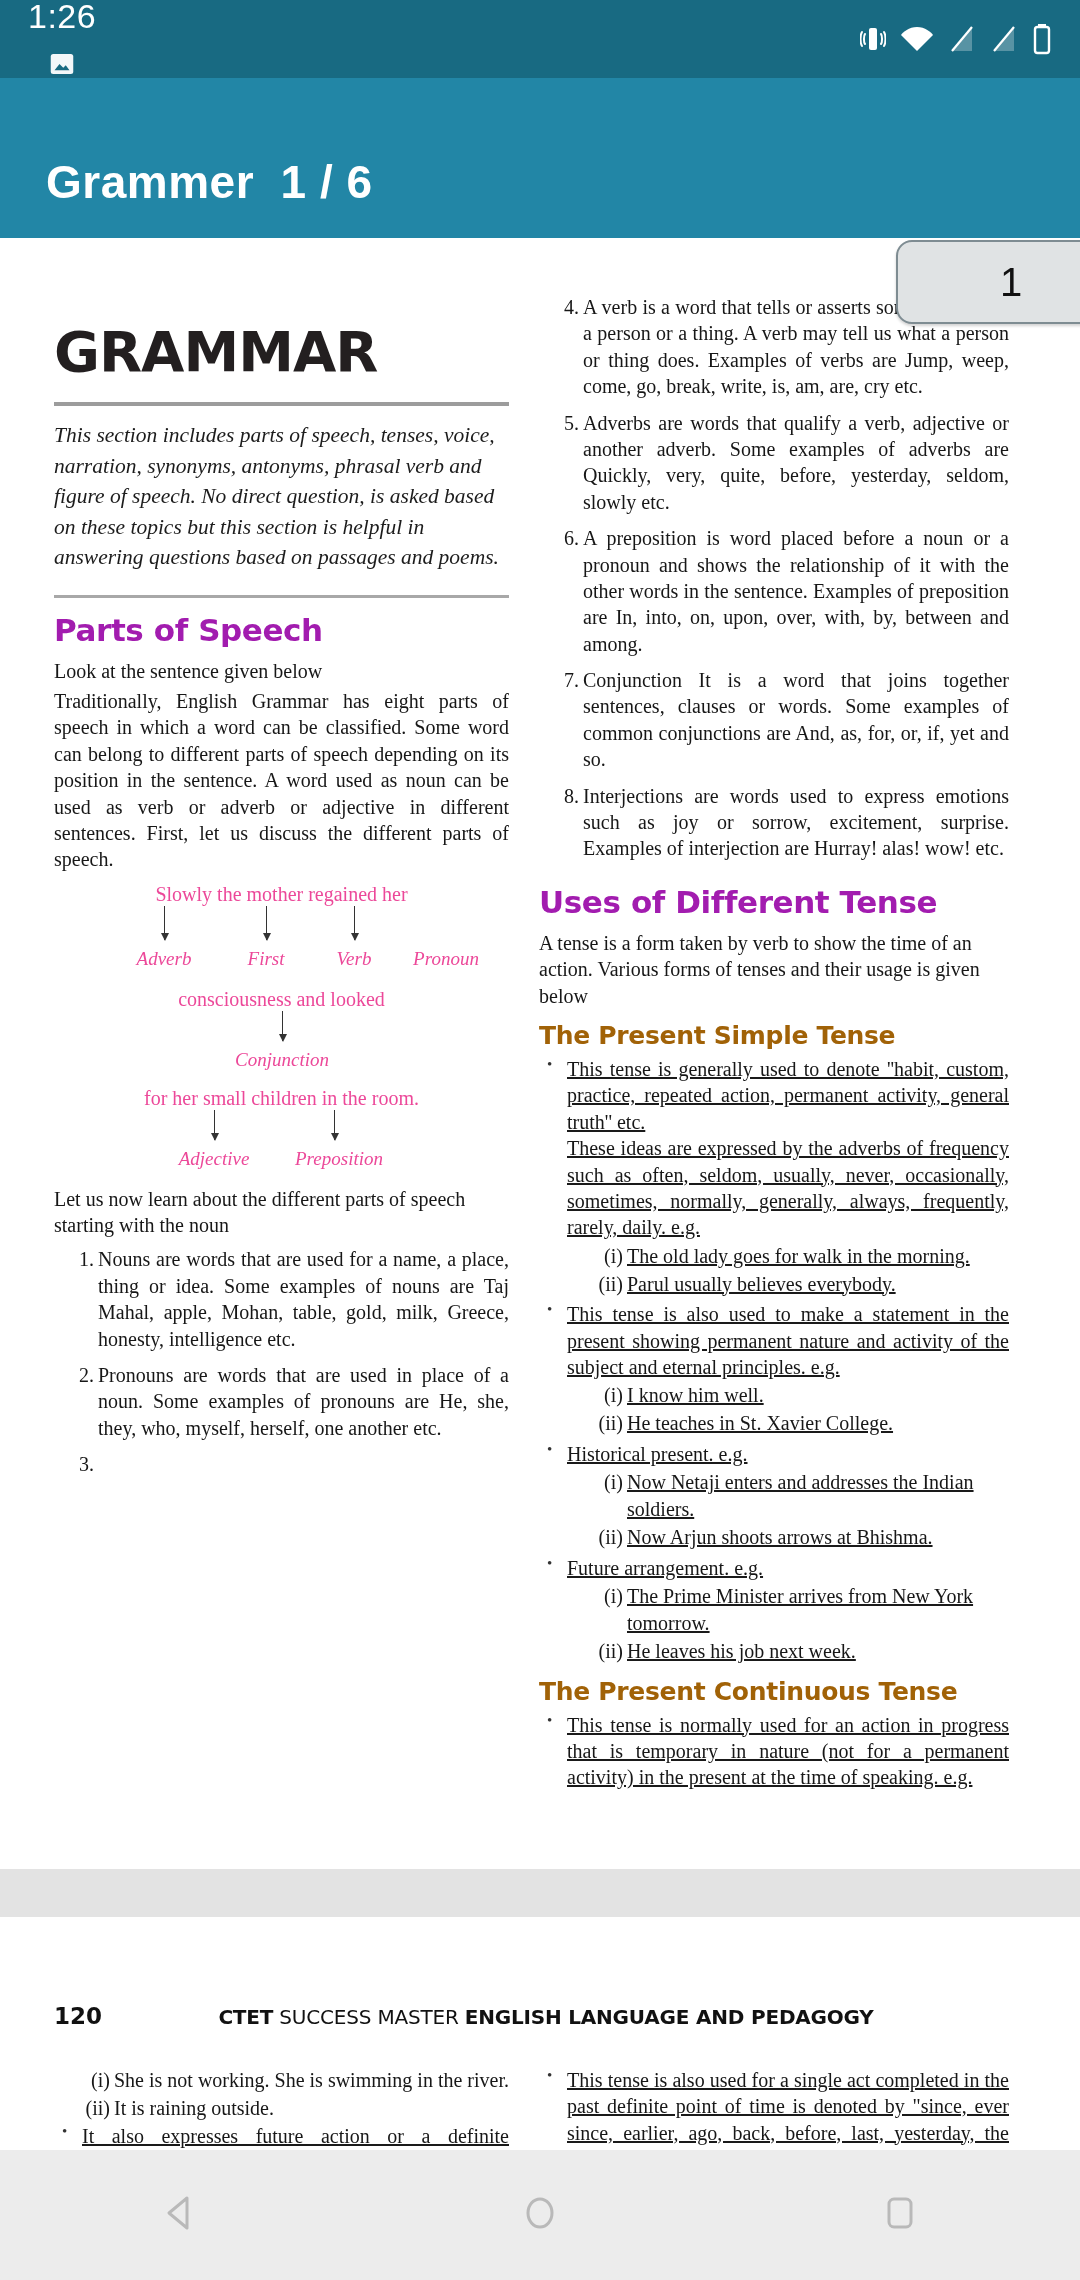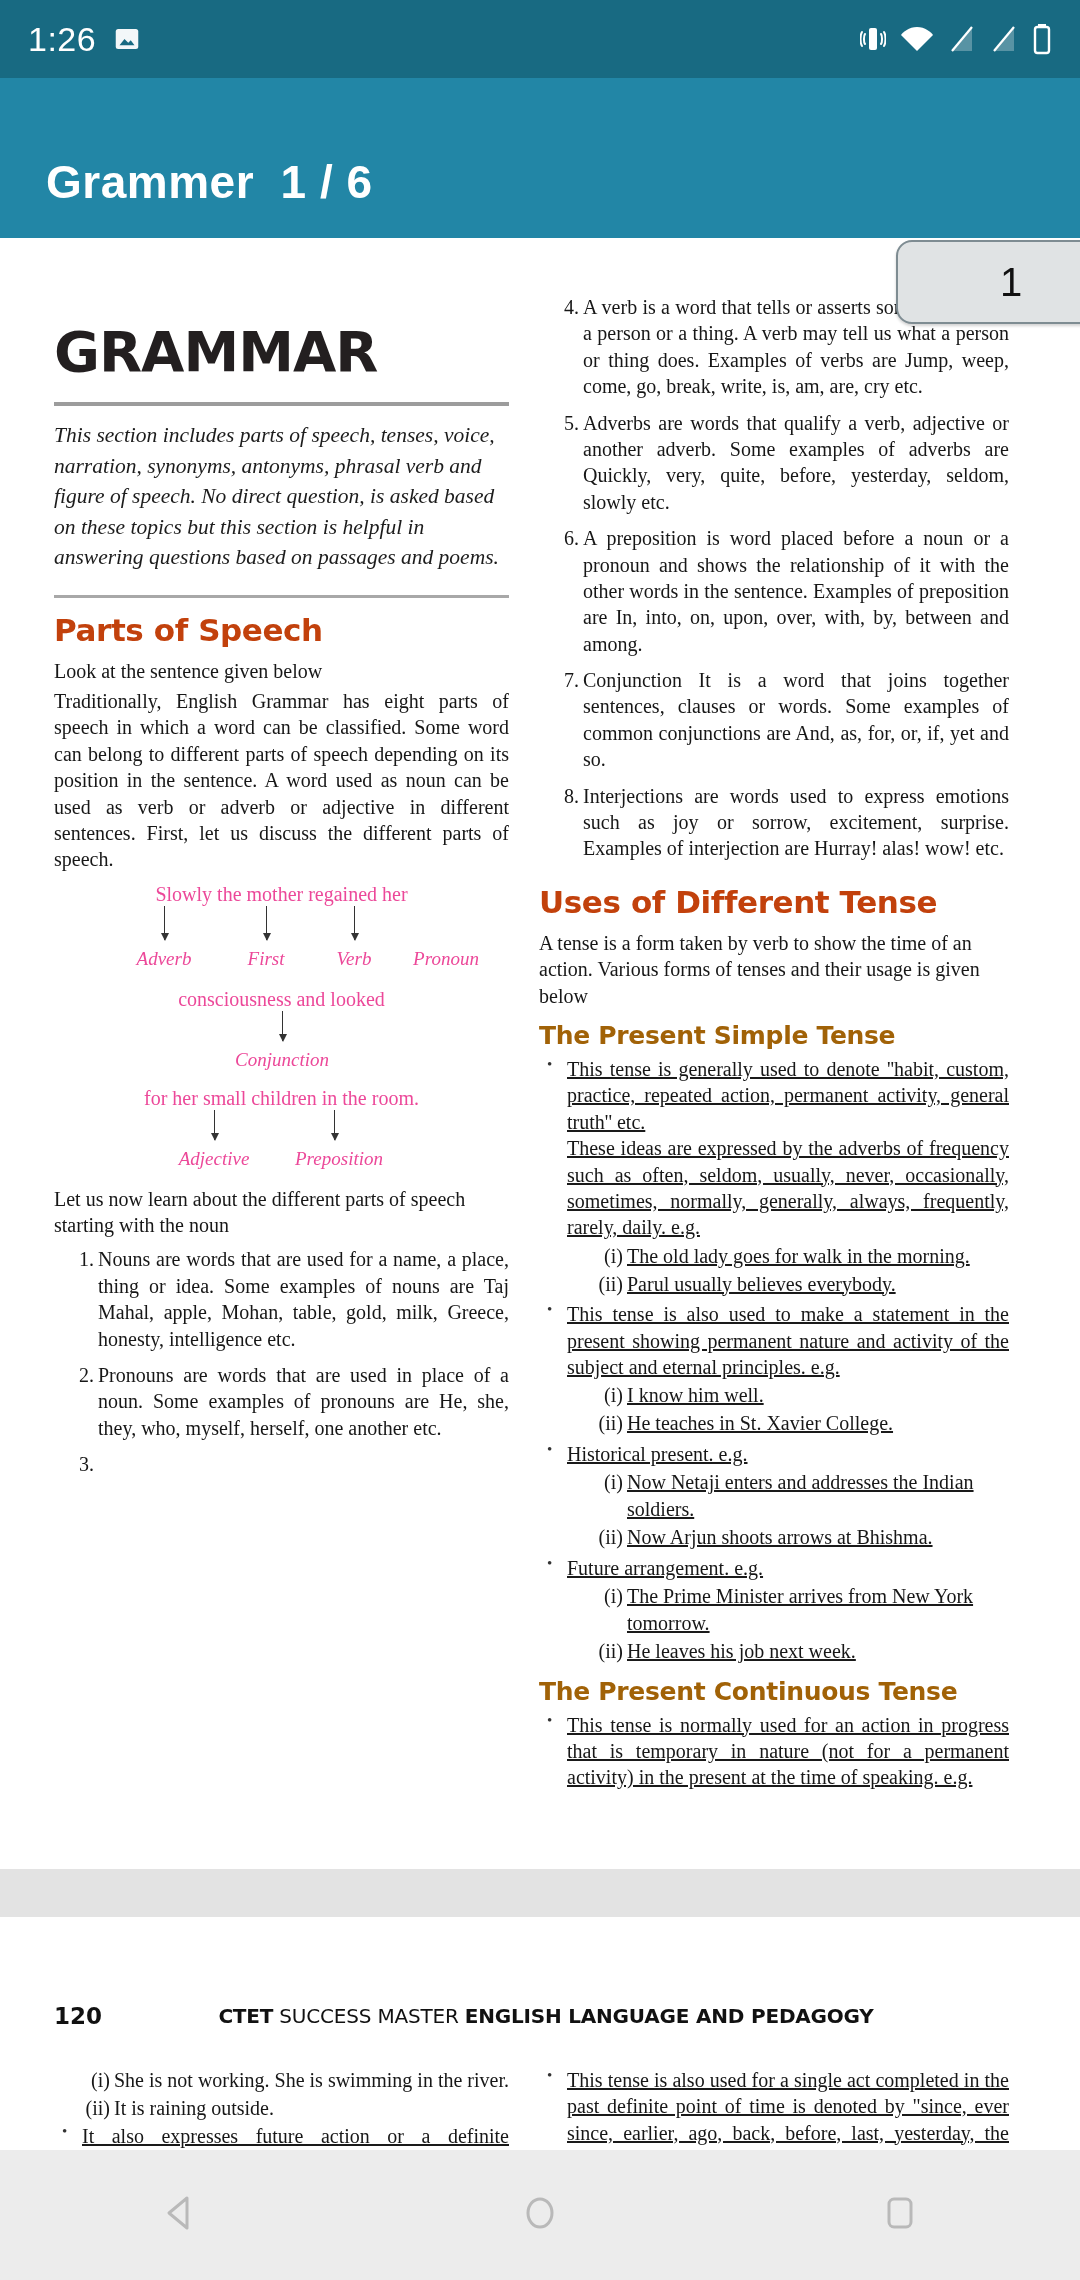--- a/index.html
+++ b/index.html
@@ -11,21 +11,21 @@
   }
   .screen { position: relative; width: 1080px; height: 2280px; background:#fff; }
 
   
   .statusbar {
     position:absolute; top:0; left:0; width:1080px; height:78px;
     background:#186A82; color:#fff;
     display:flex; align-items:center; justify-content:space-between;
     padding: 0 28px;
   }
-  .sb-left { display:flex; align-items:center; gap:16px; }
+  .sb-left { display:flex; align-items:center; gap:16px;flex-direction:column; }
   .sb-time { font-size:34px; font-weight:400; letter-spacing:0.5px; line-height:1; }
   .sb-right { display:flex; align-items:center; gap:14px; }
   .ic { display:inline-block; }
   .ic svg { display:block; }
 
   
   .appbar {
     position:absolute; top:78px; left:0; width:1080px; height:208px;
     background:#2286A6;
     display:flex; align-items:center;
@@ -79,21 +79,21 @@
     line-height:1;
   }
   .rule { height:4px; background:#9c9c9c; margin:22px 0 14px 0; }
   .rule.thin { height:3px; background:#a8a8a8; }
   .intro {
     font-family:"Liberation Serif", serif;
     font-style:italic; font-size:21.5px; line-height:1.42; color:#1c1c1c;
   }
   .sec-head {
     font-family:"DejaVu Sans", sans-serif;
-    font-weight:700; font-size:31px; color:#c2410c; letter-spacing:-0.4px;
+    font-weight:700; font-size:31px; color:#a21caf; letter-spacing:-0.4px;
     margin: 6px 0 10px 0;
   }
   .sub-head {
     font-family:"DejaVu Sans", sans-serif;
     font-weight:700; font-size:25px; color:#a16207; letter-spacing:-0.3px;
     margin: 12px 0 6px 0;
   }
   p.body {
     font-family:"Liberation Serif", serif;
     font-size:20px; line-height:1.32; text-align:justify; color:#171717;
@@ -144,21 +144,21 @@
     border-top:8px solid #333;
   }
   .dg-labels { position:relative; height:30px; }
   .dg-labels span {
     position:absolute; top:0; transform:translateX(-50%);
     font-size:19px; font-style:italic; white-space:nowrap;
   }
 
   
   .pfooter {
-    display:flex; align-items:center; padding: 0 54px;
+    display:flex; align-items:flex-end; padding: 0 54px;
     font-family:"DejaVu Sans", sans-serif;
   }
   .pfooter .pno { font-size:23px; font-weight:700; color:#111; }
   .pfooter .ptitle {
     flex:1; text-align:center; font-size:20px; color:#111; letter-spacing:-0.2px;
     margin-right:36px;
   }
   .pfooter .ptitle b { font-weight:700; }
   .pfooter .ptitle .thin { font-weight:400; }
 

